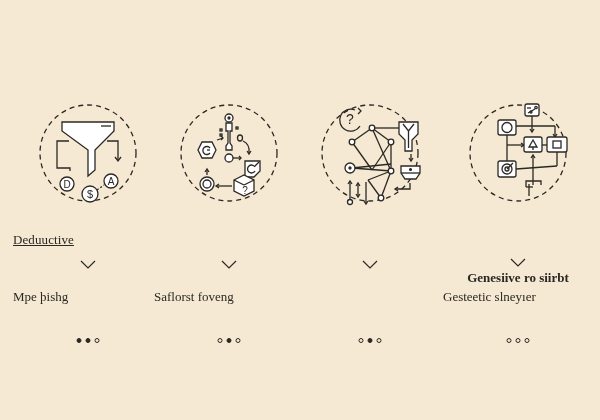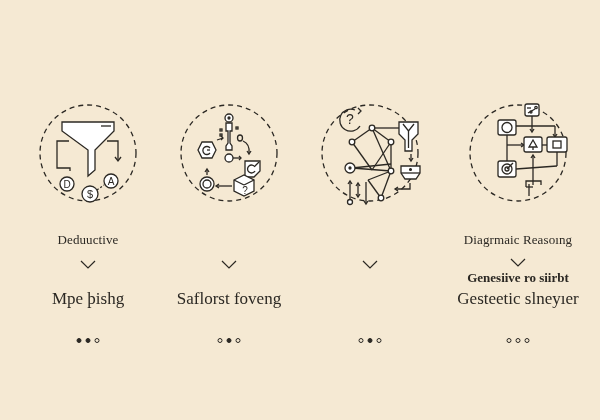--- a/index.html
+++ b/index.html
@@ -12,35 +12,35 @@
   }
   .col {
     position:absolute; top:0; width:150px; height:420px;
   }
   .icon-wrap {
     position:absolute; top:98px; left:50%; transform:translateX(-50%);
     width:110px; height:110px;
   }
   .icon-wrap svg { width:110px; height:110px; display:block; }
   .title {
-    position:absolute; top:232px; left:0; right:0; text-align:center;
-    font-size:13px; letter-spacing:0.1px; white-space:nowrap;
+    position:absolute; top:232px; left:0; right:0; 
+    font-size:13px; letter-spacing:0.1px; white-space:nowrap;text-decoration:underline;
   }
   .chev {
     position:absolute; top:260px; left:50%; transform:translateX(-50%);
     width:16px; height:10px;
   }
   .chev svg { width:16px; height:10px; display:block; }
   .extra {
     position:absolute; top:270px; left:0; right:0; text-align:center;
     font-size:13px; white-space:nowrap;font-weight:bold;
   }
   .subtitle {
-    position:absolute; top:289px; left:0; right:0; text-align:center;
-    font-size:17px; white-space:nowrap;
+    position:absolute; top:289px; left:0; right:0; text-align:left;
+    font-size:13px; white-space:nowrap;
   }
   .dots {
     position:absolute; top:338px; left:50%; transform:translateX(-50%);
     display:flex; gap:4px;
   }
   .dot {
     width:5px; height:5px; border-radius:50%;
     border:1.3px solid #2b2823; box-sizing:border-box;
   }
   .dot.filled { background:#2b2823; }
@@ -240,21 +240,20 @@
       <line x1="53" y1="71" x2="94" y2="68"></line>
       <line x1="94" y1="68" x2="94" y2="54"></line>
 
       <line x1="70" y1="58" x2="70" y2="87"></line>
       <polyline points="68,60 70,57 72,60"></polyline>
       <polyline points="63,89 63,83 78,83 78,87"></polyline>
       <line x1="63" y1="89" x2="70" y2="89"></line>
       <line x1="66" y1="86" x2="66" y2="98"></line>
     </svg>
   </div>
-  <div class="title">Diagrmaic Reasoıng</div>
   <div class="chev">
     <svg viewBox="0 0 16 10" fill="none" stroke="#2b2823" stroke-width="1.2">
         <polyline points="1,1 8,8 15,1"></polyline>
       </svg>
   </div>
   <div class="extra">Genesiive ro siirbt</div>
   <div class="subtitle">Gesteetic slneyıer</div>
   <div class="dots">
     <span class="dot"></span>
     <span class="dot"></span>

